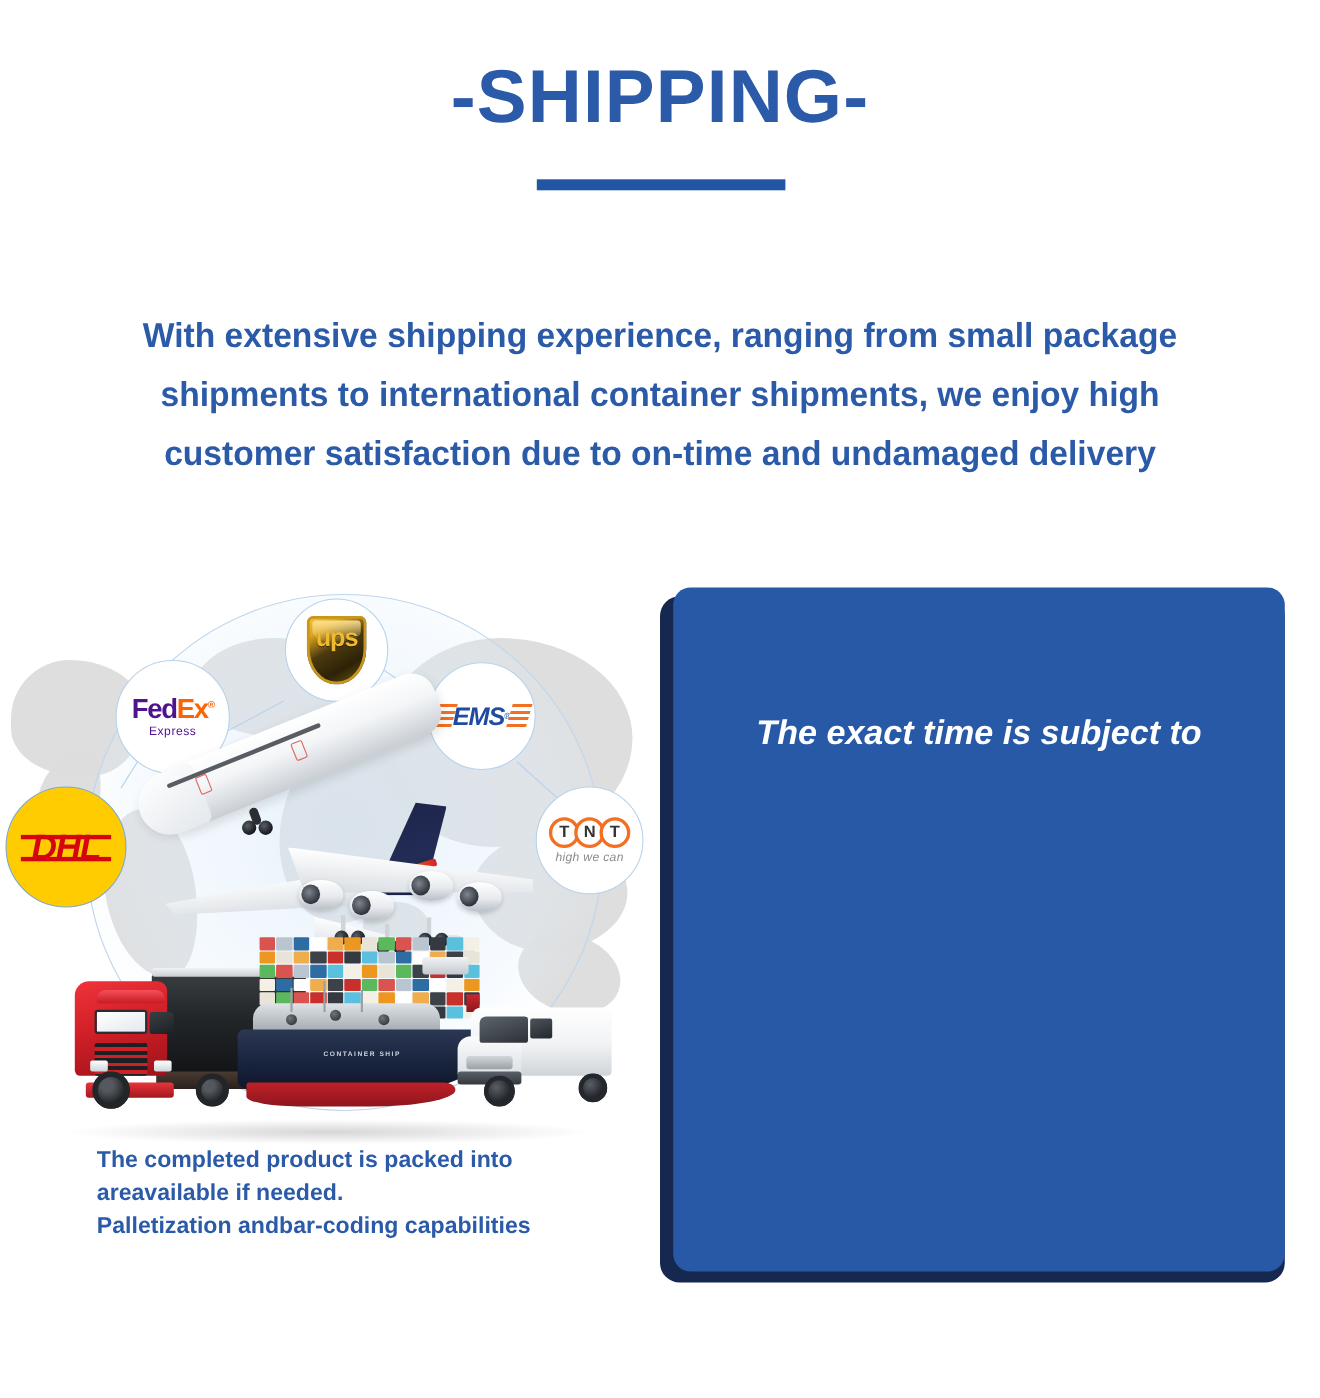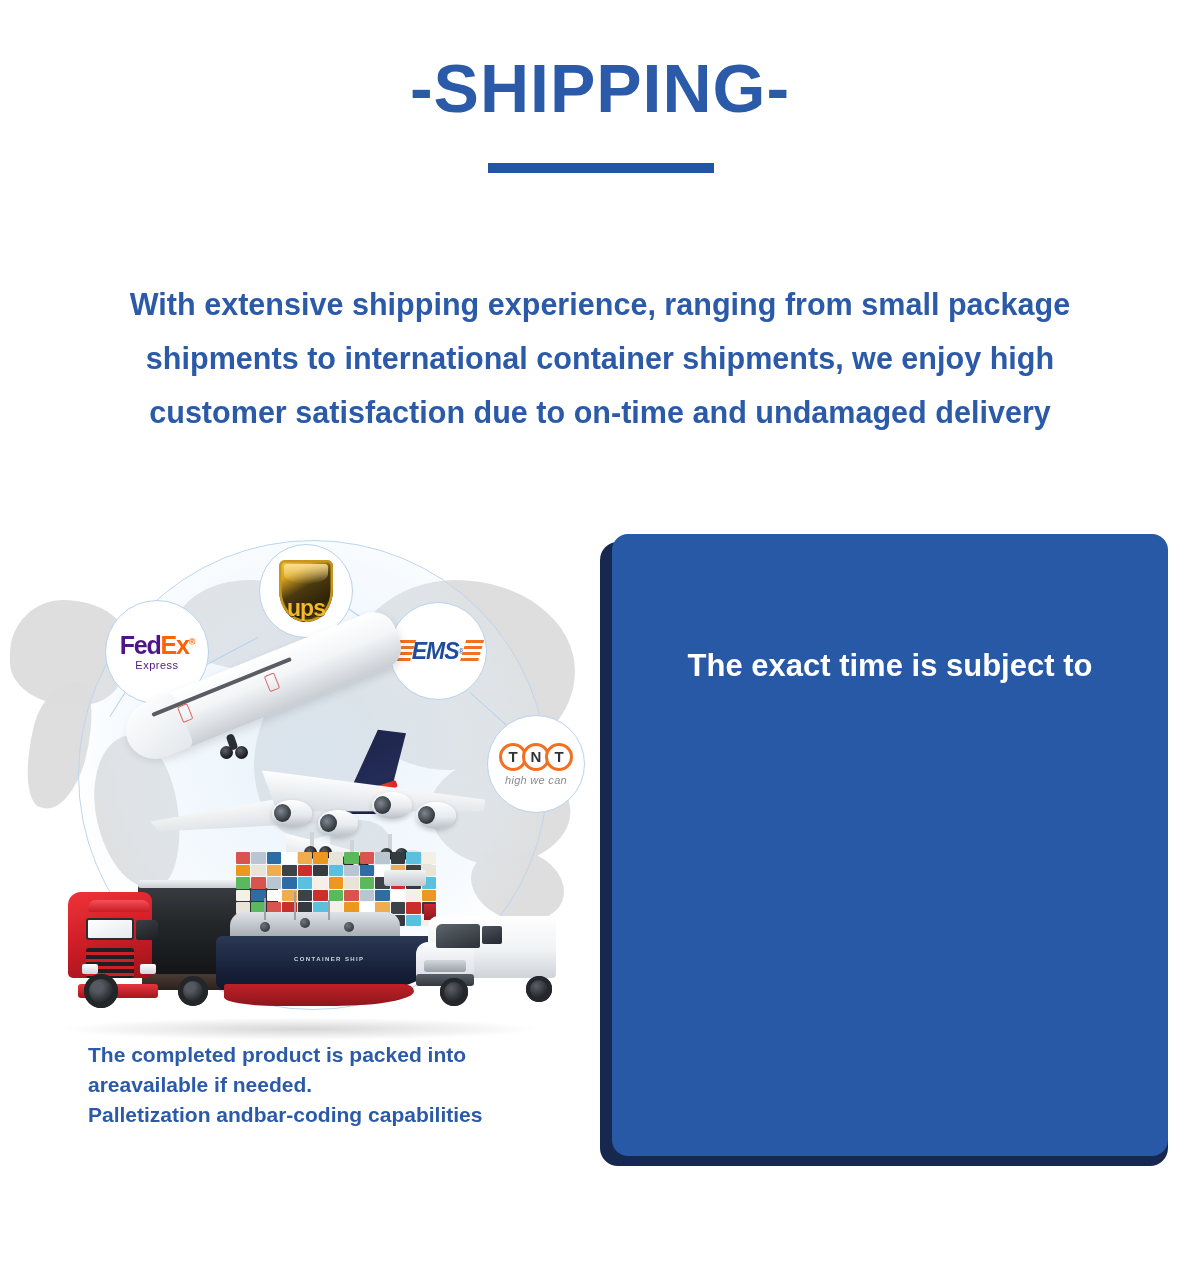--- a/index.html
+++ b/index.html
@@ -76,21 +76,21 @@
   .fedex-reg { color:#ff6200; font-size:9px; vertical-align:super; }
   .fedex-sub { color:#4d148c; font-size:11px; letter-spacing:.5px; margin-top:2px; }
 
   
   .c-ups { left:259px; top:24px; width:94px; height:94px; }
   .ups-shield {
     width:54px; height:62px; position:relative;
     background:linear-gradient(150deg,#f5c842 0%,#d9a31e 22%,#4b3a10 46%,#2d2207 72%,#7a5f17 100%);
     border-radius:6px 6px 48% 48% / 6px 6px 52% 52%;
     box-shadow:inset 0 0 0 2.5px #c9961c;
-    display:flex; align-items:flex-end; justify-content:center;
+    display:flex; align-items:flex-start; justify-content:center;
   }
   .ups-shield:before{
     content:""; position:absolute; left:5px; top:4px; width:44px; height:20px;
     background:linear-gradient(180deg,rgba(255,231,160,.85),rgba(255,210,90,0));
     border-radius:4px 4px 60% 60%;
   }
   .ups-text {
     position:relative; color:#f0b92e; font-size:23px; font-weight:bold;
     letter-spacing:-1px; margin-top:6px; text-shadow:0 1px 0 rgba(0,0,0,.5);
   }
@@ -299,21 +299,21 @@
     font-size:21px; font-weight:bold; color:#2b5aa8; line-height:1.42;
   }
 
   
   .panel-shadow {
     position:absolute; left:600px; top:542px; width:568px; height:624px;
     background:#16284f; border-radius:18px;
   }
   .panel {
     position:absolute; left:612px; top:534px; width:556px; height:622px;
-    background:#2859a6; border-radius:16px;
+    background:#2859a6; border-radius:16px;font-style:italic;
   }
   .panel-heading {
     position:absolute; left:36px; top:110px; width:484px;
     text-align:center; color:#ffffff;
     font-size:31px; font-weight:bold; line-height:1.42;
   }
   .pill {
     position:absolute; left:72px; width:412px; height:94px;
     background:#ffffff; border-radius:12px;
     display:flex; align-items:center; justify-content:center;
@@ -387,20 +387,23 @@
       <div class="tnt-wrap">
         <div class="tnt-rings">
           <span class="tnt-ring">T</span>
           <span class="tnt-ring">N</span>
           <span class="tnt-ring">T</span>
         </div>
         <div class="tnt-tag">high we can</div>
       </div>
     </div>
 
+    <div class="logo-circle c-dhl">
+      <span class="dhl-text">DHL</span>
+    </div>
 
     <div class="plane">
       <div class="wing w-far"></div>
       <div class="fuselage">
         <div class="nose"></div>
         <div class="cockpit-stripe"></div>
         <div class="door d1"></div>
         <div class="door d2"></div>
       </div>
       <div class="tail"></div>

